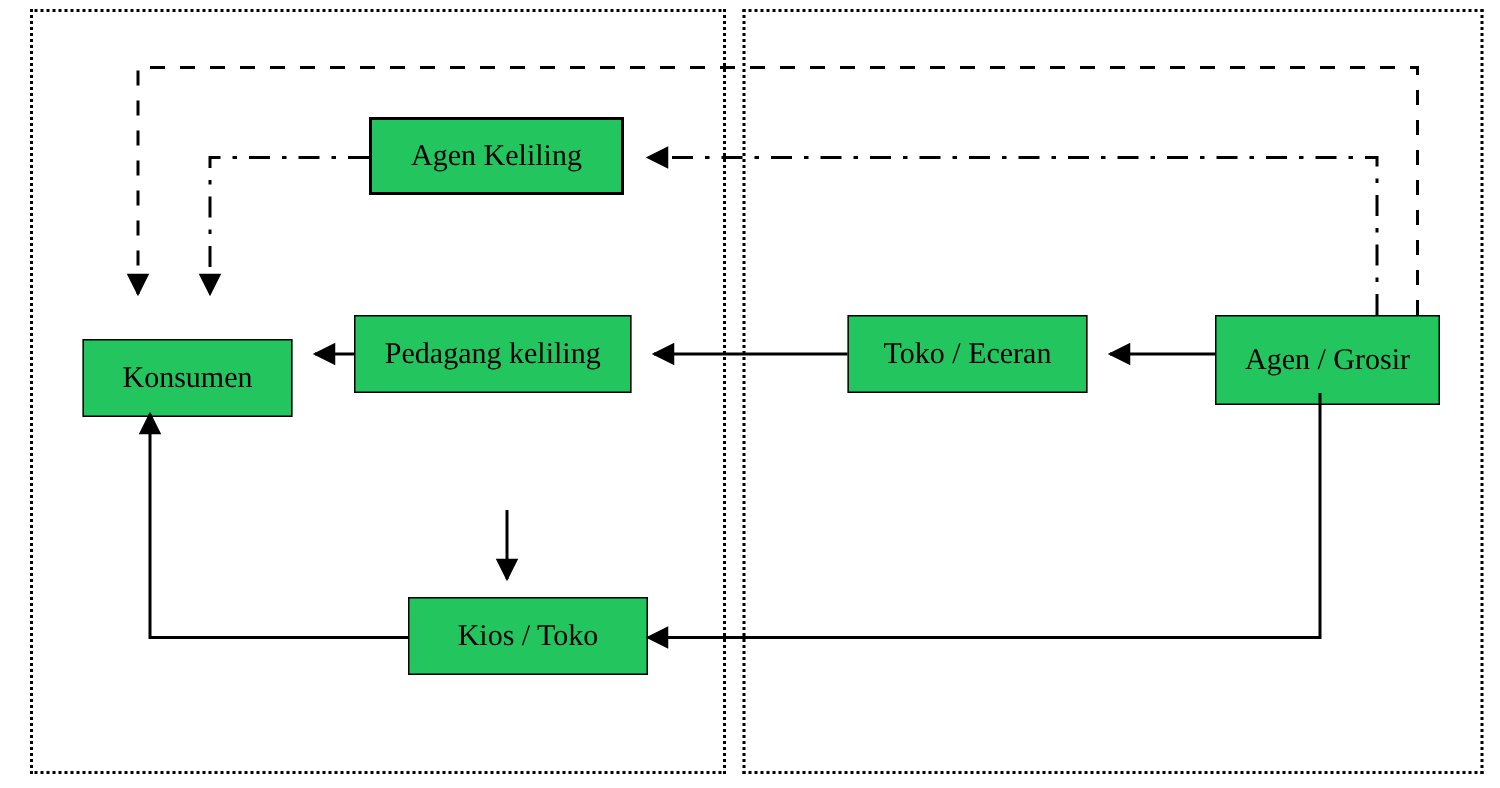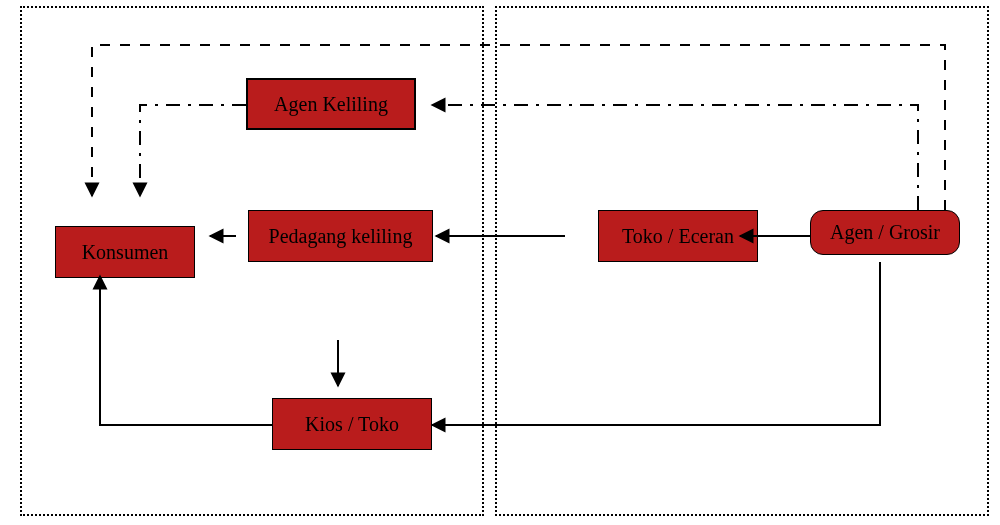--- a/index.html
+++ b/index.html
@@ -20,21 +20,21 @@
   
   .frame {
     position: absolute;
     border: 2px dotted #000;
     background: transparent;
   }
   
   .node {
     position: absolute;
     border: 1.5px solid #000;
-    background: #b91c1c;
+    background: #22c55e;
     display: flex;
     align-items: center;
     justify-content: center;
     text-align: center;
     padding: 0 5px;
     box-sizing: border-box;
     white-space: nowrap;
   }
   .node-thick { border-width: 2px; }
   svg.wires {
@@ -53,29 +53,29 @@
   <div class="frame" style="left:495px; top:6px; width:490px; height:506px;"></div>
 
   <div class="node node-thick" style="left:246px; top:78px; width:170px; height:52px;">
     <span>Agen Keliling</span>
   </div>
 
   <div class="node" style="left:55px; top:210px; width:140px; height:52px;margin-top:16px;">
     <span>Konsumen</span>
   </div>
 
-  <div class="node" style="left:236px; top:210px; width:185px; height:52px;margin-left:12px;">
+  <div class="node" style="left:236px; top:210px; width:185px; height:52px;">
     <span>Pedagang keliling</span>
   </div>
 
-  <div class="node" style="left:598px; top:210px; width:160px; height:52px;">
+  <div class="node" style="left:565px; top:210px; width:160px; height:52px;">
     <span>Toko / Eceran</span>
   </div>
 
-  <div class="node" style="left:810px; top:210px; width:150px; height:45px;border-radius:13px;">
+  <div class="node" style="left:810px; top:210px; width:150px; height:60px;">
     <span>Agen / Grosir</span>
   </div>
 
   <div class="node" style="left:272px; top:398px; width:160px; height:52px;">
     <span>Kios / Toko</span>
   </div>
 
   <svg class="wires" viewBox="0 0 1000 525">
     <defs>
       <marker id="arrow" viewBox="0 0 12 12" refX="10" refY="6" markerWidth="9" markerHeight="9" orient="auto-start-reverse">

